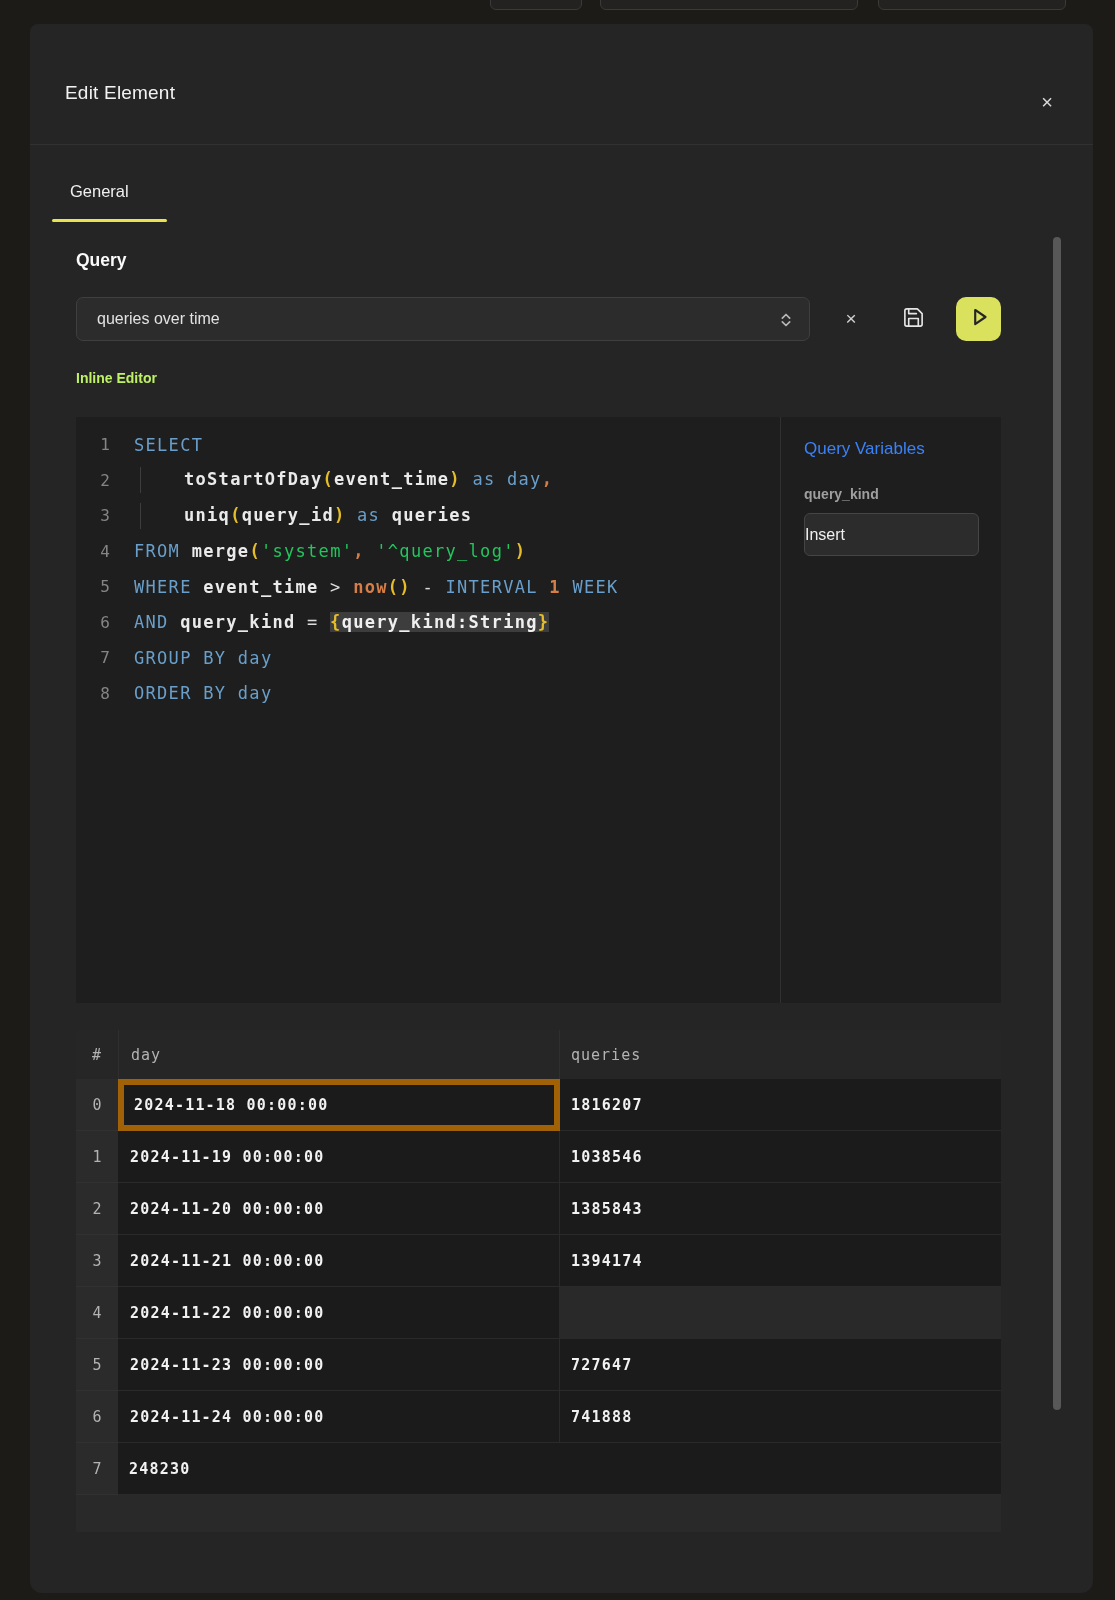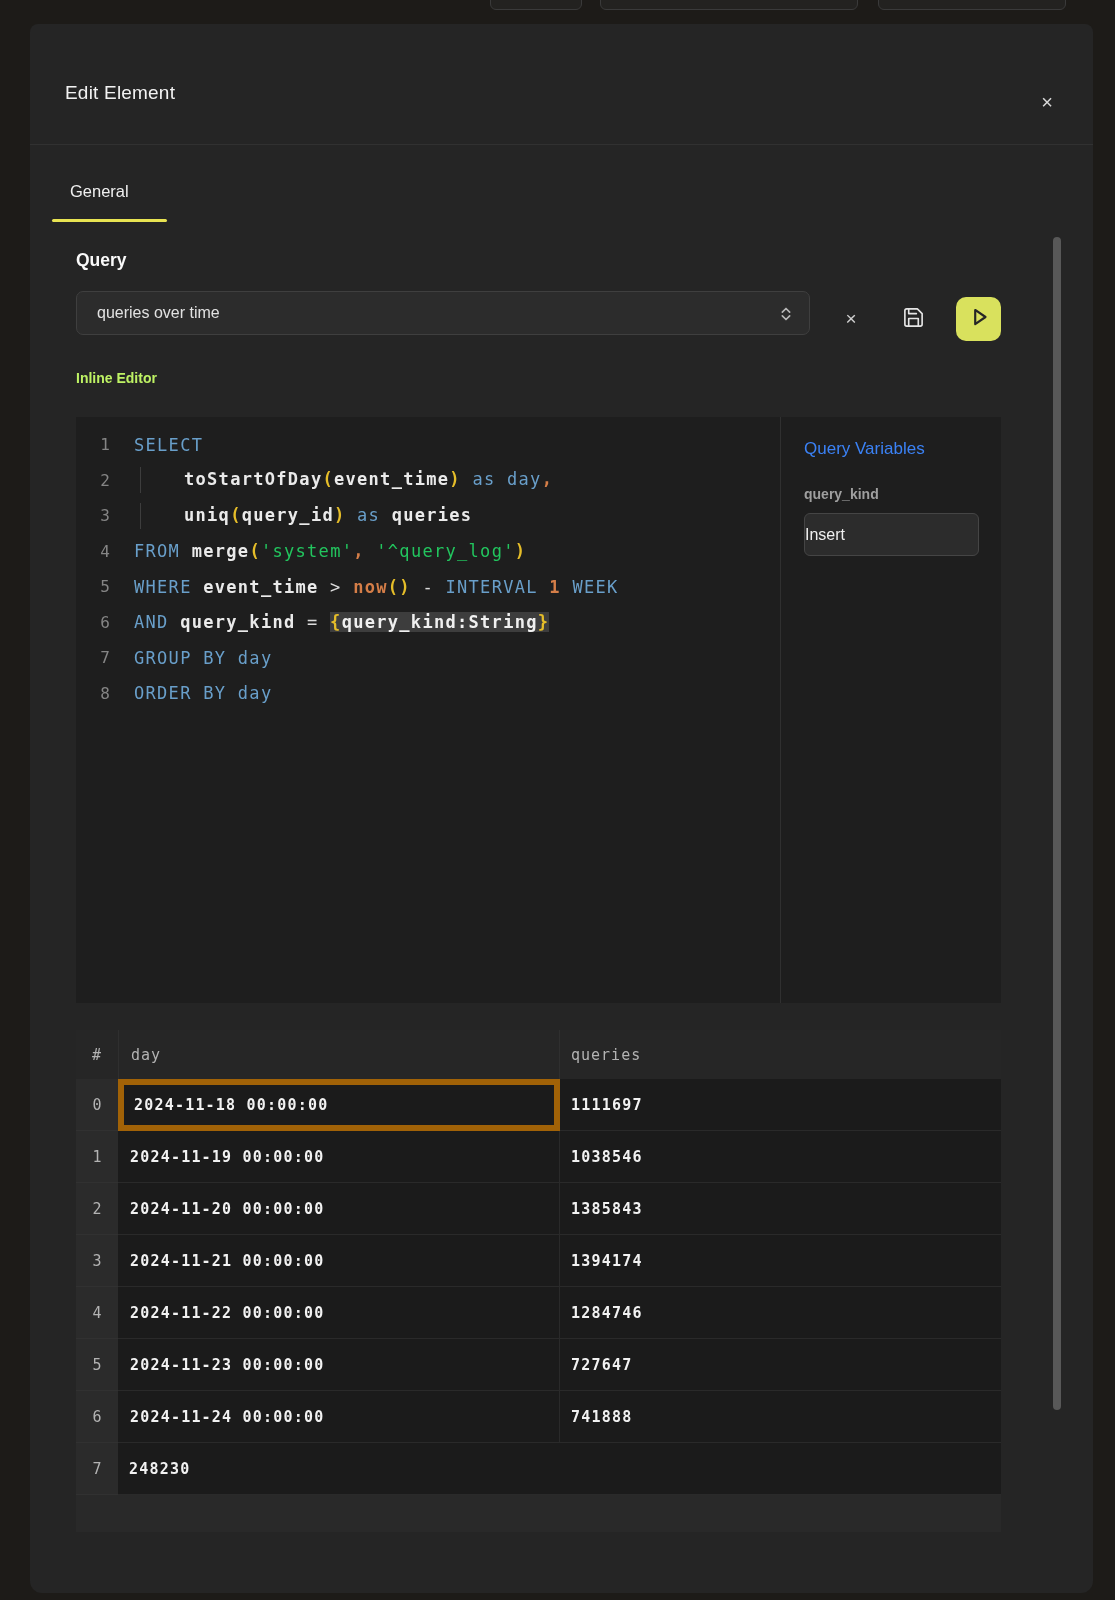--- a/index.html
+++ b/index.html
@@ -27,21 +27,21 @@
                  display:flex; align-items:center; justify-content:center; cursor:pointer; }
   .modal-close span { font-size:20px; color:#d8d8d8; line-height:1; }
   .header-divider { position:absolute; left:0; top:120px; width:100%; height:1px; background:#313131; }
 
   .tab-label { position:absolute; left:40px; top:158px; font-size:16.5px; color:#f0f0f0; }
   .tab-underline { position:absolute; left:22px; top:195px; width:115px; height:3px; border-radius:2px; }
 
   .query-heading { position:absolute; left:46px; top:226px; font-size:17.5px; font-weight:bold; color:#fafafa; }
 
   
-  .query-select { position:absolute; left:46px; top:267px; width:734px; height:44px;
+  .query-select { position:absolute; left:46px; top:273px; width:734px; height:44px;
                   background:#2c2c2c; border:1px solid #3f3f3f; border-radius:7px;
                   display:flex; align-items:center; padding:0 40px 0 20px; cursor:pointer; }
   .query-select .val { font-size:16px; color:#e2e2e2; }
   .select-chevron { position:absolute; right:12px; top:11px; }
   .icon-btn { position:absolute; top:273px; width:40px; height:44px; display:flex; align-items:center; justify-content:center; cursor:pointer; }
   .clear-btn { left:801px; }
   .clear-btn span { font-size:19px; color:#cfcfcf; }
   .save-btn { left:863px; }
   .run-btn { position:absolute; left:926px; top:273px; width:45px; height:44px;
              border-radius:10px; display:flex; align-items:center; justify-content:center; cursor:pointer; }
@@ -191,41 +191,40 @@
   <div class="rtable">
     <div class="t-head">
       <div class="h-idx">#</div>
       <div class="h-day">day</div>
       <div class="h-q">queries</div>
     </div>
     <div>
         <div class="t-row">
           <div class="t-idx">0</div>
           <div class="t-cell t-day sel">2024-11-18 00:00:00</div>
-          <div class="t-cell t-q">1111697</div>
+          <div class="t-cell t-q">1816207</div>
         </div>
         <div class="t-row">
           <div class="t-idx">1</div>
           <div class="t-cell t-day">2024-11-19 00:00:00</div>
           <div class="t-cell t-q">1038546</div>
         </div>
         <div class="t-row">
           <div class="t-idx">2</div>
           <div class="t-cell t-day">2024-11-20 00:00:00</div>
           <div class="t-cell t-q">1385843</div>
         </div>
         <div class="t-row">
           <div class="t-idx">3</div>
           <div class="t-cell t-day">2024-11-21 00:00:00</div>
           <div class="t-cell t-q">1394174</div>
         </div>
         <div class="t-row">
           <div class="t-idx">4</div>
           <div class="t-cell t-day">2024-11-22 00:00:00</div>
-          <div class="t-cell t-q">1284746</div>
         </div>
         <div class="t-row">
           <div class="t-idx">5</div>
           <div class="t-cell t-day">2024-11-23 00:00:00</div>
           <div class="t-cell t-q">727647</div>
         </div>
         <div class="t-row">
           <div class="t-idx">6</div>
           <div class="t-cell t-day">2024-11-24 00:00:00</div>
           <div class="t-cell t-q">741888</div>

